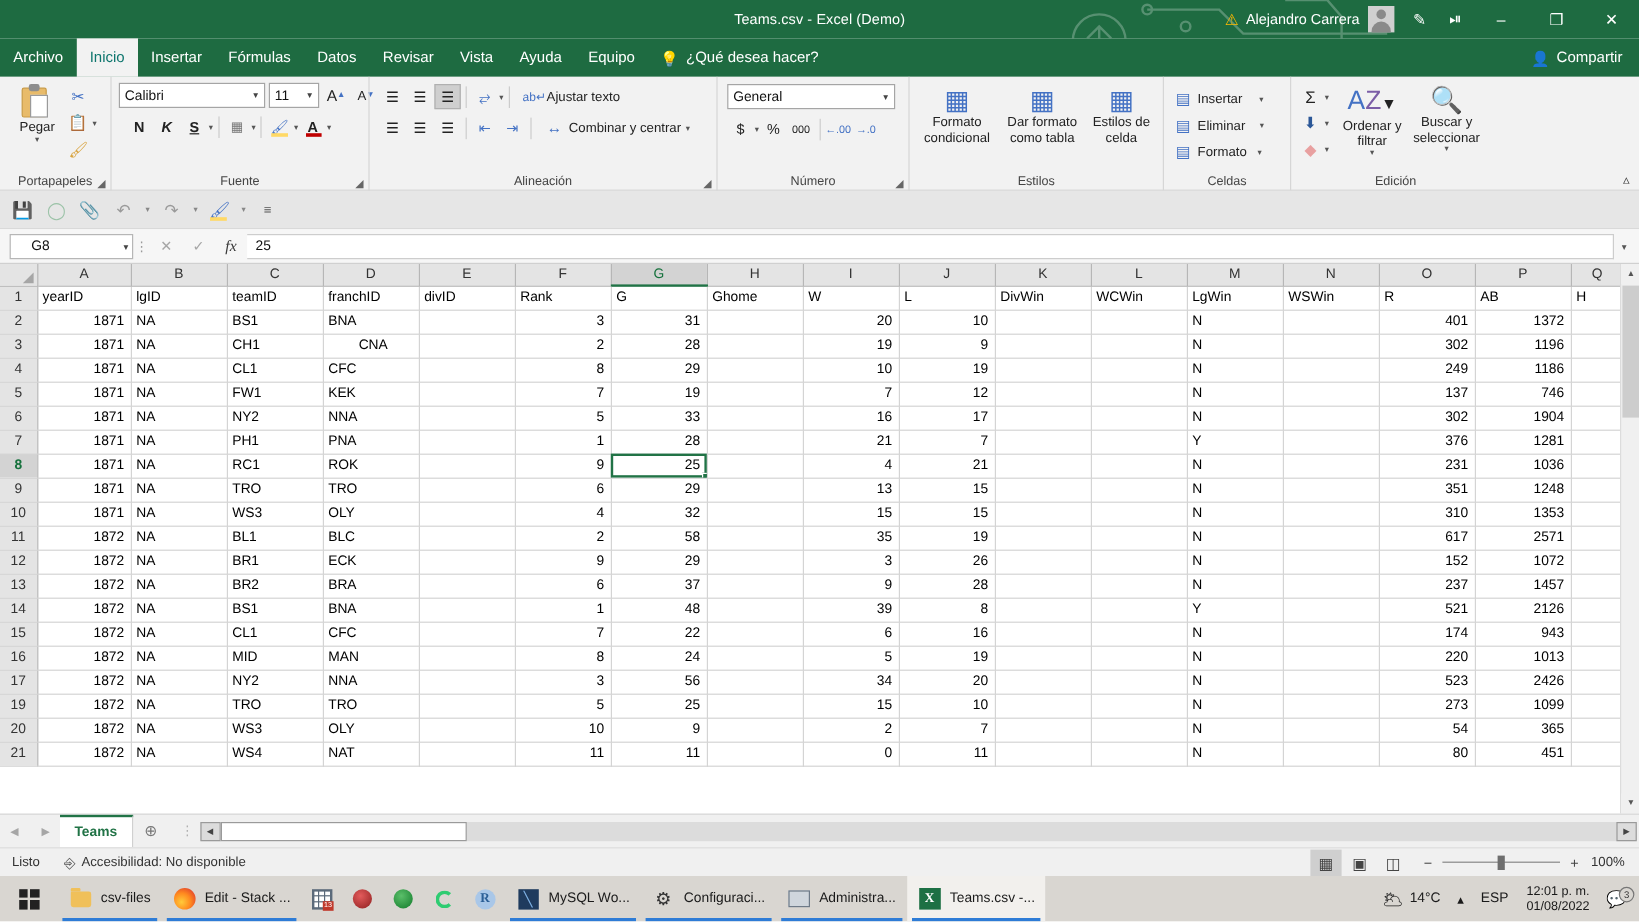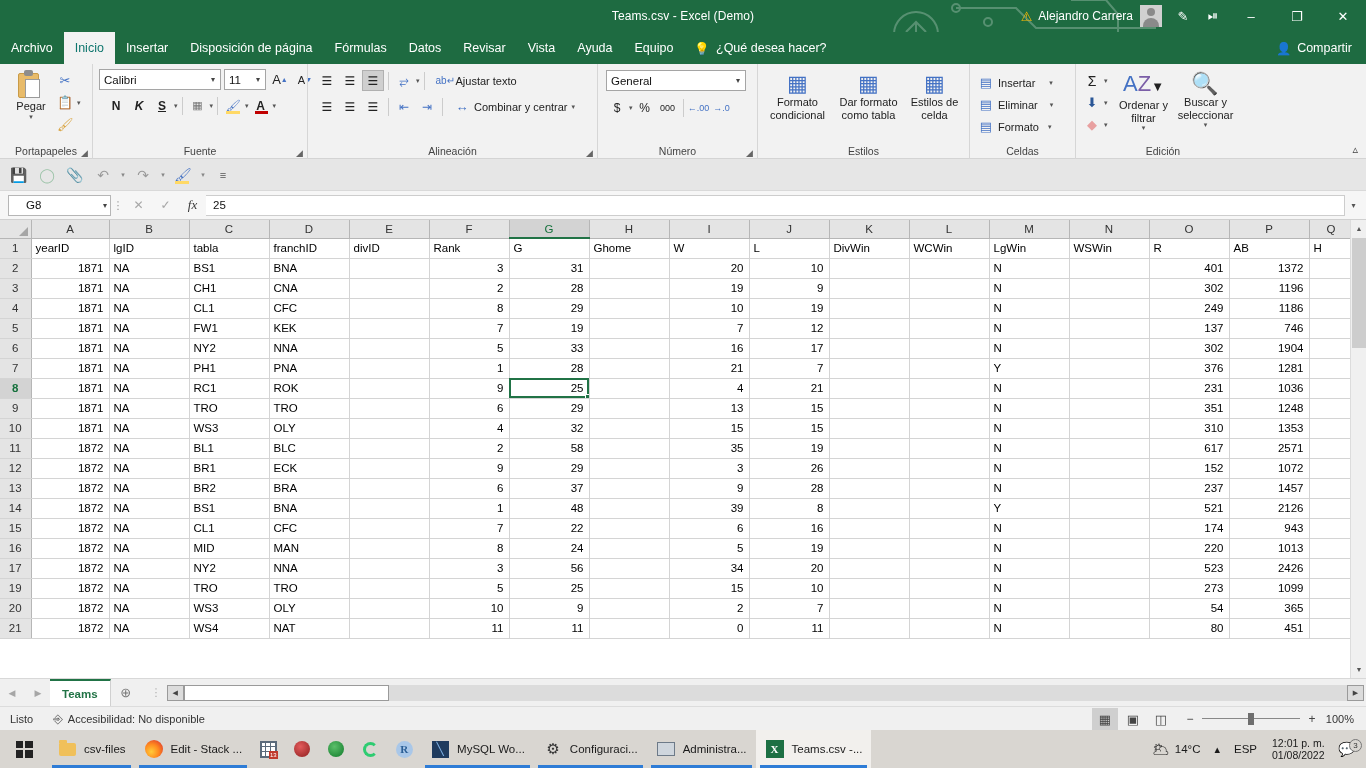--- a/index.html
+++ b/index.html
@@ -403,21 +403,20 @@
     <span class="tb-btn">–</span>
     <span class="tb-btn">❐</span>
     <span class="tb-btn tb-close">✕</span>
   </div>
 </div>
 
 <div class="ribtabs">
   <div class="ribtab">Archivo</div>
   <div class="ribtab active">Inicio</div>
   <div class="ribtab">Insertar</div>
-  <div class="ribtab">Disposición de página</div>
   <div class="ribtab">Fórmulas</div>
   <div class="ribtab">Datos</div>
   <div class="ribtab">Revisar</div>
   <div class="ribtab">Vista</div>
   <div class="ribtab">Ayuda</div>
   <div class="ribtab">Equipo</div>
   <div class="tellme">
     <span>💡</span>
     <span>¿Qué desea hacer?</span>
   </div>
@@ -690,21 +689,21 @@
           <th class="colhdr" style="width: 80px;">O</th>
           <th class="colhdr" style="width: 80px;">P</th>
           <th class="colhdr" style="width: 44px;">Q</th>
         </tr>
       </thead>
     <tbody id="sheetbody">
         <tr>
           <td class="rowhdr">1</td>
           <td class="cell txt" style="width: 78px;">yearID</td>
           <td class="cell txt" style="width: 80px;">lgID</td>
-          <td class="cell txt" style="width: 80px;">tabla</td>
+          <td class="cell txt" style="width: 80px;">teamID</td>
           <td class="cell txt" style="width: 80px;">franchID</td>
           <td class="cell txt" style="width: 80px;">divID</td>
           <td class="cell txt" style="width: 80px;">Rank</td>
           <td class="cell txt" style="width: 80px;">G</td>
           <td class="cell txt" style="width: 80px;">Ghome</td>
           <td class="cell txt" style="width: 80px;">W</td>
           <td class="cell txt" style="width: 80px;">L</td>
           <td class="cell txt" style="width: 80px;">DivWin</td>
           <td class="cell txt" style="width: 80px;">WCWin</td>
           <td class="cell txt" style="width: 80px;">LgWin</td>
@@ -731,21 +730,21 @@
           <td class="cell txt" style="width: 80px;"></td>
           <td class="cell num" style="width: 80px;">401</td>
           <td class="cell num" style="width: 80px;">1372</td>
           <td class="cell txt" style="width: 44px;"></td>
         </tr>
         <tr>
           <td class="rowhdr">3</td>
           <td class="cell num" style="width: 78px;">1871</td>
           <td class="cell txt" style="width: 80px;">NA</td>
           <td class="cell txt" style="width: 80px;">CH1</td>
-          <td class="cell txt" style="width: 80px;">CNA</td>
+          <td class="cell txt" style="width: 80px; text-align: center;">CNA</td>
           <td class="cell txt" style="width: 80px;"></td>
           <td class="cell num" style="width: 80px;">2</td>
           <td class="cell num" style="width: 80px;">28</td>
           <td class="cell txt" style="width: 80px;"></td>
           <td class="cell num" style="width: 80px;">19</td>
           <td class="cell num" style="width: 80px;">9</td>
           <td class="cell txt" style="width: 80px;"></td>
           <td class="cell txt" style="width: 80px;"></td>
           <td class="cell txt" style="width: 80px;">N</td>
           <td class="cell txt" style="width: 80px;"></td>

